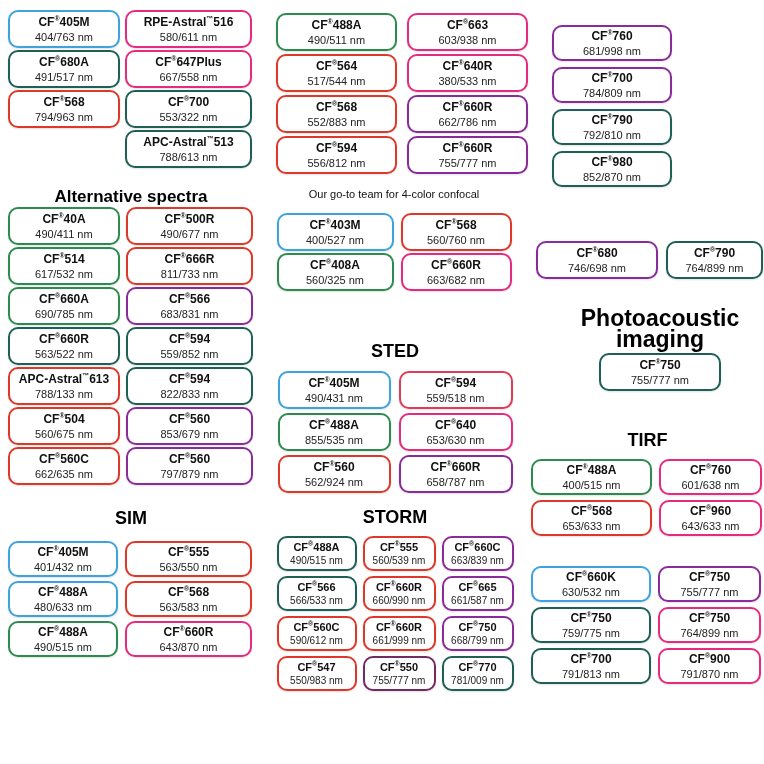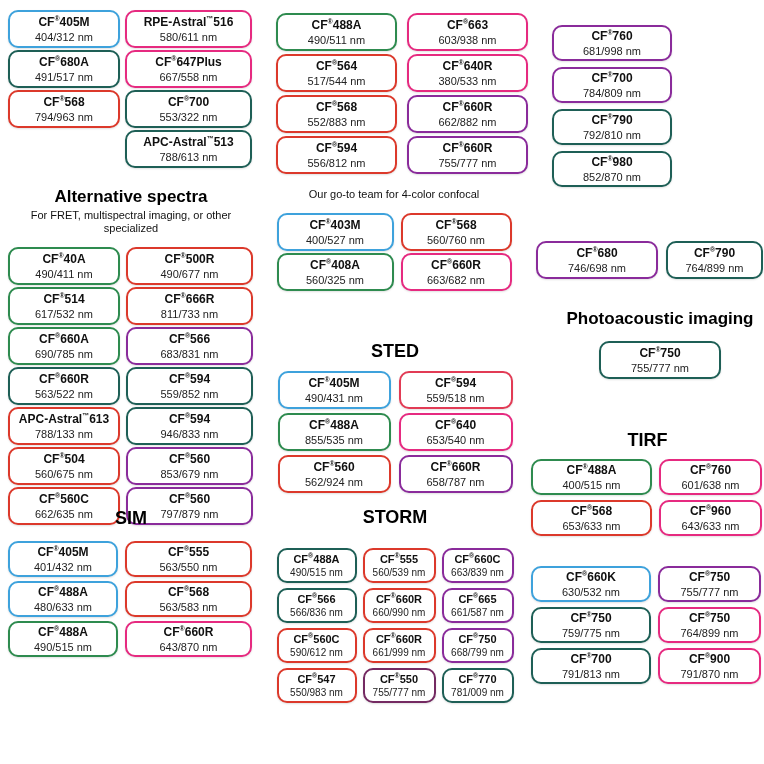--- a/index.html
+++ b/index.html
@@ -45,38 +45,38 @@
   #sec-midpills{left:536px;top:241px;}
   #sec-midpills .cols{gap:8px;}
   #sec-midpills .col0{width:122px;} #sec-midpills .col1{width:97px;}
 
   #sec-sted{left:276px;top:341px;width:238px;}
   #sec-sted h2{margin-bottom:9px;}
   #sec-sted .cols{gap:8px;justify-content:center;} #sec-sted .col{gap:4px;}
   #sec-sted .col0{width:113px;} #sec-sted .col1{width:114px;}
 
   #sec-pa{left:558px;top:308px;width:204px;}
-  #sec-pa h2{font-size:17px;margin-bottom:12px;}
+  #sec-pa h2{font-size:23px;margin-bottom:3px;}
   #sec-pa .cols{justify-content:center;}
   #sec-pa .col0{width:122px;}
 
   #sec-tirf{left:531px;top:430px;width:233px;}
   #sec-tirf h2{margin-bottom:8px;}
   #sec-tirf .cols{gap:7px;} #sec-tirf .col{gap:5px;}
   #sec-tirf .col0{width:121px;} #sec-tirf .col1{width:103px;}
   #sec-tirf .pill{padding:1px 3px;}
 
   #sec-sim{left:8px;top:508px;width:246px;}
   #sec-sim h2{margin-bottom:12px;}
   #sec-sim .cols{gap:7px;} #sec-sim .col{gap:4px;}
   #sec-sim .col0{width:110px;} #sec-sim .col1{width:127px;}
   #sec-sim .pill{padding:1px 3px;}
 
   #sec-storm{left:276px;top:507px;width:238px;}
-  #sec-storm h2{margin-bottom:20px;}
+  #sec-storm h2{margin-bottom:8px;}
   #sec-storm .cols{gap:6px;justify-content:center;} #sec-storm .col{gap:5px;}
   #sec-storm .col0{width:80px;} #sec-storm .col1{width:73px;} #sec-storm .col2{width:72px;}
   #sec-storm .pill{padding:2px 1px;}
   #sec-storm .pill-name{font-size:11px;line-height:14px;}
   #sec-storm .pill-sub{font-size:10px;line-height:13px;}
 
   #sec-2p{left:531px;top:566px;width:231px;}
   #sec-2p h2{margin-bottom:9px;}
   #sec-2p .cols{gap:7px;} #sec-2p .col{gap:5px;}
   #sec-2p .col0{width:120px;} #sec-2p .col1{width:103px;}
@@ -85,21 +85,21 @@
 </head>
 <body>
 
 <div id="canvas">
 
   <section class="sec" id="sec-topleft">
     <div class="cols">
         <div class="col col0">
           <div class="pill" style="border-color: rgb(62, 162, 220);">
             <div class="pill-name">CF<sup>®</sup>405M</div>
-            <div class="pill-sub">404/312 nm</div>
+            <div class="pill-sub">404/763 nm</div>
           </div>
           <div class="pill" style="border-color: rgb(30, 95, 86);">
             <div class="pill-name">CF<sup>®</sup>680A</div>
             <div class="pill-sub">491/517 nm</div>
           </div>
           <div class="pill" style="border-color: rgb(220, 57, 43);">
             <div class="pill-name">CF<sup>®</sup>568</div>
             <div class="pill-sub">794/963 nm</div>
           </div>
         </div>
@@ -148,21 +148,21 @@
           <div class="pill" style="border-color: rgb(230, 42, 128);">
             <div class="pill-name">CF<sup>®</sup>663</div>
             <div class="pill-sub">603/938 nm</div>
           </div>
           <div class="pill" style="border-color: rgb(230, 42, 128);">
             <div class="pill-name">CF<sup>®</sup>640R</div>
             <div class="pill-sub">380/533 nm</div>
           </div>
           <div class="pill" style="border-color: rgb(138, 43, 155);">
             <div class="pill-name">CF<sup>®</sup>660R</div>
-            <div class="pill-sub">662/882 nm</div>
+            <div class="pill-sub">662/786 nm</div>
           </div>
           <div class="pill" style="border-color: rgb(138, 43, 155);">
             <div class="pill-name">CF<sup>®</sup>660R</div>
             <div class="pill-sub">755/777 nm</div>
           </div>
         </div>
       </div>
   </section>
 
   <section class="sec" id="sec-topright">
@@ -183,21 +183,20 @@
           <div class="pill" style="border-color: rgb(30, 95, 86);">
             <div class="pill-name">CF<sup>®</sup>980</div>
             <div class="pill-sub">852/870 nm</div>
           </div>
         </div>
       </div>
   </section>
 
   <section class="sec" id="sec-alt">
     <h2>Alternative spectra</h2>
-    <p class="sub">For FRET, multispectral imaging, or other specialized</p>
     <div class="cols">
         <div class="col col0">
           <div class="pill" style="border-color: rgb(46, 139, 79);">
             <div class="pill-name">CF<sup>®</sup>40A</div>
             <div class="pill-sub">490/411 nm</div>
           </div>
           <div class="pill" style="border-color: rgb(46, 139, 79);">
             <div class="pill-name">CF<sup>®</sup>514</div>
             <div class="pill-sub">617/532 nm</div>
           </div>
@@ -234,21 +233,21 @@
           <div class="pill" style="border-color: rgb(138, 43, 155);">
             <div class="pill-name">CF<sup>®</sup>566</div>
             <div class="pill-sub">683/831 nm</div>
           </div>
           <div class="pill" style="border-color: rgb(30, 95, 86);">
             <div class="pill-name">CF<sup>®</sup>594</div>
             <div class="pill-sub">559/852 nm</div>
           </div>
           <div class="pill" style="border-color: rgb(30, 95, 86);">
             <div class="pill-name">CF<sup>®</sup>594</div>
-            <div class="pill-sub">946/833 nm</div>
+            <div class="pill-sub">822/833 nm</div>
           </div>
           <div class="pill" style="border-color: rgb(138, 43, 155);">
             <div class="pill-name">CF<sup>®</sup>560</div>
             <div class="pill-sub">853/679 nm</div>
           </div>
           <div class="pill" style="border-color: rgb(138, 43, 155);">
             <div class="pill-name">CF<sup>®</sup>560</div>
             <div class="pill-sub">797/879 nm</div>
           </div>
         </div>
@@ -315,21 +314,21 @@
             <div class="pill-sub">562/924 nm</div>
           </div>
         </div>
         <div class="col col1">
           <div class="pill" style="border-color: rgb(226, 59, 85);">
             <div class="pill-name">CF<sup>®</sup>594</div>
             <div class="pill-sub">559/518 nm</div>
           </div>
           <div class="pill" style="border-color: rgb(230, 42, 128);">
             <div class="pill-name">CF<sup>®</sup>640</div>
-            <div class="pill-sub">653/540 nm</div>
+            <div class="pill-sub">653/630 nm</div>
           </div>
           <div class="pill" style="border-color: rgb(138, 43, 155);">
             <div class="pill-name">CF<sup>®</sup>660R</div>
             <div class="pill-sub">658/787 nm</div>
           </div>
         </div>
       </div>
   </section>
 
   <section class="sec" id="sec-pa">
@@ -407,21 +406,21 @@
   <section class="sec" id="sec-storm">
     <h2>STORM</h2>
     <div class="cols">
         <div class="col col0">
           <div class="pill" style="border-color: rgb(30, 95, 86);">
             <div class="pill-name">CF<sup>®</sup>488A</div>
             <div class="pill-sub">490/515 nm</div>
           </div>
           <div class="pill" style="border-color: rgb(30, 95, 86);">
             <div class="pill-name">CF<sup>®</sup>566</div>
-            <div class="pill-sub">566/836 nm</div>
+            <div class="pill-sub">566/533 nm</div>
           </div>
           <div class="pill" style="border-color: rgb(220, 57, 43);">
             <div class="pill-name">CF<sup>®</sup>560C</div>
             <div class="pill-sub">590/612 nm</div>
           </div>
           <div class="pill" style="border-color: rgb(220, 57, 43);">
             <div class="pill-name">CF<sup>®</sup>547</div>
             <div class="pill-sub">550/983 nm</div>
           </div>
         </div>

